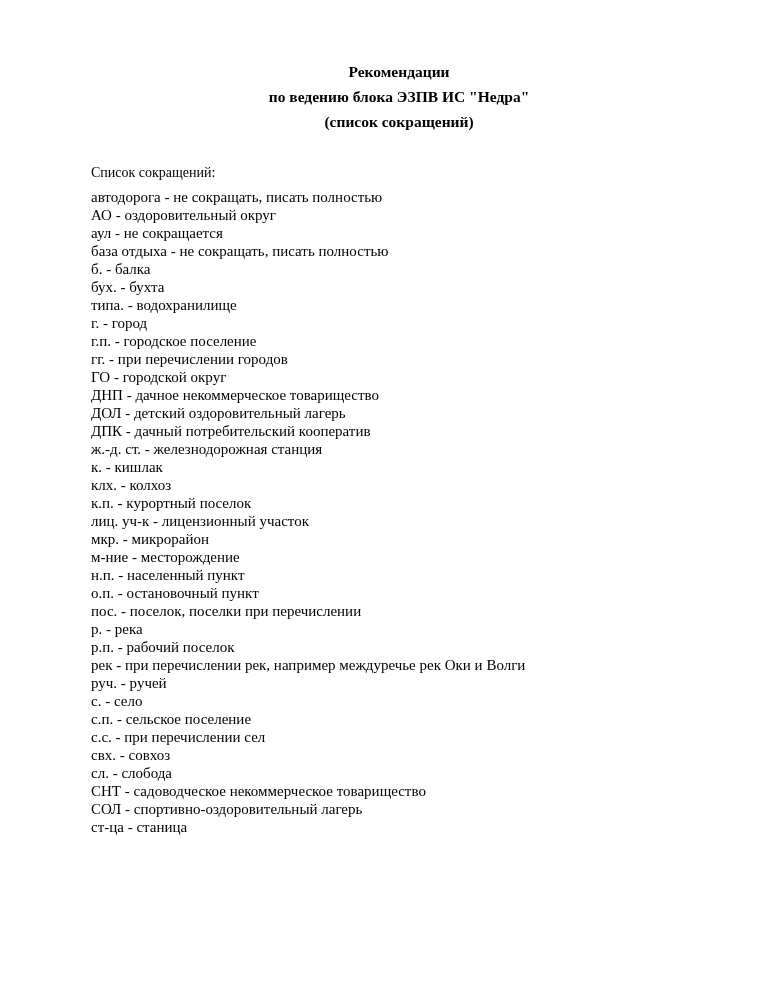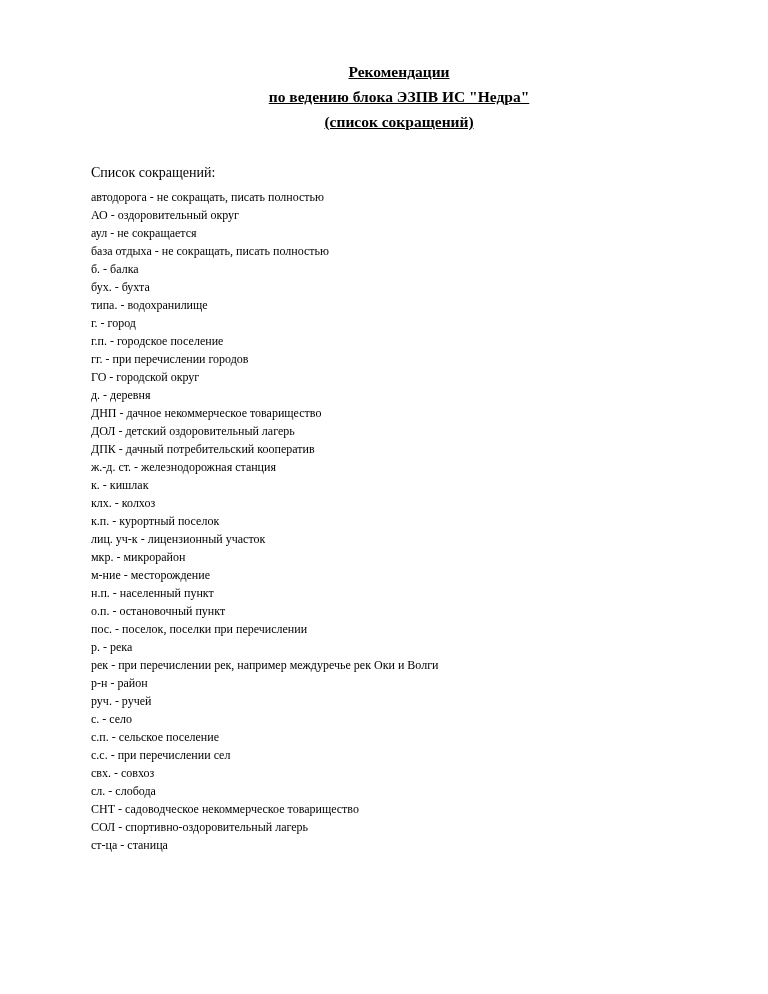--- a/index.html
+++ b/index.html
@@ -14,21 +14,20 @@
       overflow: hidden;
       font-family: "Liberation Serif", "DejaVu Serif", serif;
       color: #000000;
     }
     .title-block {
       position: absolute;
       left: 0;
       top: 60px;
       width: 768px;
       text-align: center;
-      text-decoration: underline;
     }
     .title-line {
       font-weight: bold;
       font-size: 15.5px;
       height: 24px;
       line-height: 24px;
       margin-bottom: 1px;
       padding-left: 30px;
     }
     .list-heading {
@@ -40,21 +39,21 @@
     }
     .abbr-list {
       position: absolute;
       left: 91px;
       top: 188px;
       margin: 0;
       padding: 0;
       list-style: none;
     }
     .abbr-item {
-      font-size: 12px;
+      font-size: 15px;
       height: 18px;
       line-height: 18px;
       white-space: nowrap;
     }
   </style>
 </head>
 <body>
 
 <div class="title-block">
   <div class="title-line">Рекомендации</div>
@@ -69,37 +68,36 @@
     <li class="abbr-item">АО - оздоровительный округ</li>
     <li class="abbr-item">аул - не сокращается</li>
     <li class="abbr-item">база отдыха - не сокращать, писать полностью</li>
     <li class="abbr-item">б. - балка</li>
     <li class="abbr-item">бух. - бухта</li>
     <li class="abbr-item">типа. - водохранилище</li>
     <li class="abbr-item">г. - город</li>
     <li class="abbr-item">г.п. - городское поселение</li>
     <li class="abbr-item">гг. - при перечислении городов</li>
     <li class="abbr-item">ГО - городской округ</li>
-    <li class="abbr-item">д. - деревня</li>
     <li class="abbr-item">ДНП - дачное некоммерческое товарищество</li>
     <li class="abbr-item">ДОЛ - детский оздоровительный лагерь</li>
     <li class="abbr-item">ДПК - дачный потребительский кооператив</li>
     <li class="abbr-item">ж.-д. ст. - железнодорожная станция</li>
     <li class="abbr-item">к. - кишлак</li>
     <li class="abbr-item">клх. - колхоз</li>
     <li class="abbr-item">к.п. - курортный поселок</li>
     <li class="abbr-item">лиц. уч-к - лицензионный участок</li>
     <li class="abbr-item">мкр. - микрорайон</li>
     <li class="abbr-item">м-ние - месторождение</li>
     <li class="abbr-item">н.п. - населенный пункт</li>
     <li class="abbr-item">о.п. - остановочный пункт</li>
     <li class="abbr-item">пос. - поселок, поселки при перечислении</li>
     <li class="abbr-item">р. - река</li>
+    <li class="abbr-item">р.п. - рабочий поселок</li>
     <li class="abbr-item">рек - при перечислении рек, например междуречье рек Оки и Волги</li>
-    <li class="abbr-item">р-н - район</li>
     <li class="abbr-item">руч. - ручей</li>
     <li class="abbr-item">с. - село</li>
     <li class="abbr-item">с.п. - сельское поселение</li>
     <li class="abbr-item">с.с. - при перечислении сел</li>
     <li class="abbr-item">свх. - совхоз</li>
     <li class="abbr-item">сл. - слобода</li>
     <li class="abbr-item">СНТ - садоводческое некоммерческое товарищество</li>
     <li class="abbr-item">СОЛ - спортивно-оздоровительный лагерь</li>
     <li class="abbr-item">ст-ца - станица</li>
   </ul>

